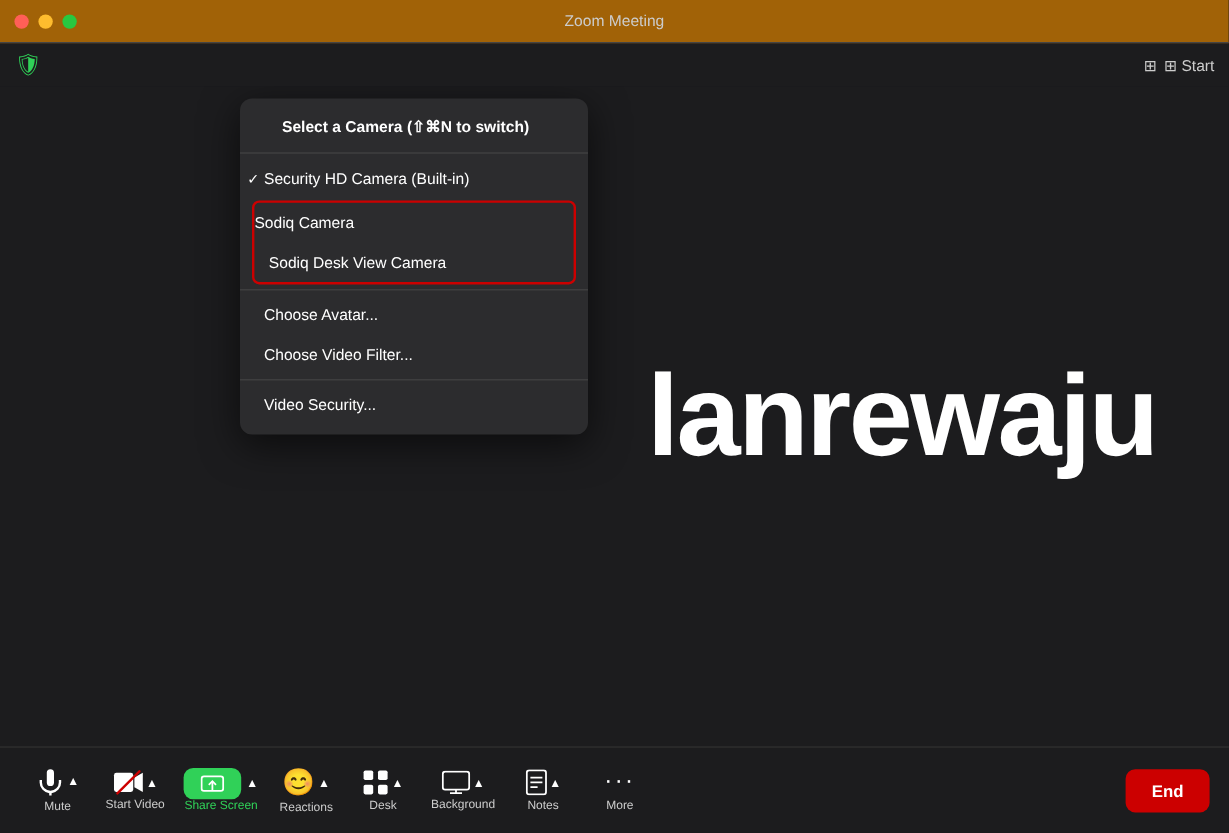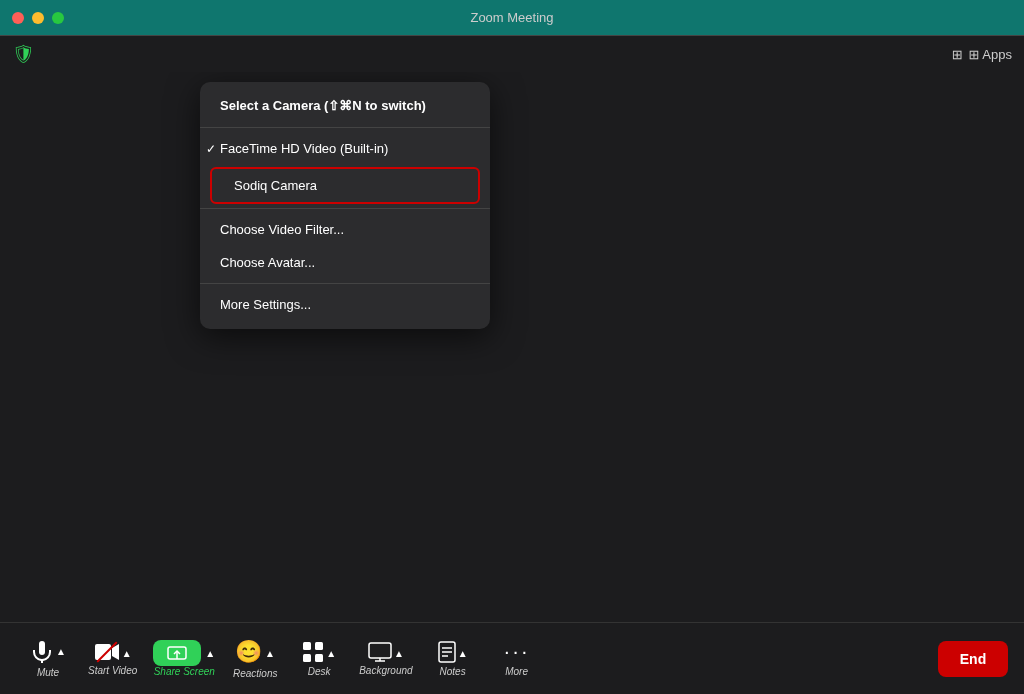--- a/index.html
+++ b/index.html
@@ -7,21 +7,21 @@
       width: 1024px;
       height: 694px;
       overflow: hidden;
       font-family: -apple-system, BlinkMacSystemFont, "Helvetica Neue", Arial, sans-serif;
       background: #1c1c1e;
     }
 
     
     .titlebar {
       height: 36px;
-      background: #0f766e;
+      background: #a16207;
       display: flex;
       align-items: center;
       justify-content: center;
       position: relative;
       border-bottom: 1px solid #444;
     }
     .titlebar-title {
       font-size: 13px;
       color: #ccc;
       font-weight: 500;
@@ -99,20 +99,21 @@
       padding: 8px 0;
       box-shadow: 0 8px 32px rgba(0,0,0,0.6);
       z-index: 100;
     }
 
     .menu-section-title {
       font-size: 13px;
       font-weight: 600;
       color: #fff;
       padding: 8px 20px 10px 20px;
+      margin-left: 15px;
     }
     .menu-divider {
       height: 1px;
       background: #444;
       margin: 4px 0;
     }
     .menu-item {
       display: flex;
       align-items: center;
       padding: 9px 20px;
@@ -163,21 +164,20 @@
       font-size: 22px;
       color: #fff;
       margin-bottom: 3px;
       display: flex;
       align-items: center;
       justify-content: center;
     }
     .toolbar-item-label {
       font-size: 10px;
       color: #ccc;
-      font-style: italic;
     }
     .toolbar-item-label.green {
       color: #30d158;
       text-align: right;
     }
     .toolbar-item-row {
       display: flex;
       align-items: center;
       gap: 2px;
     }
@@ -218,55 +218,59 @@
   </div>
   <span class="titlebar-title">Zoom Meeting</span>
 </div>
 
 <div class="topbar">
   <div class="topbar-left">
     <span class="shield-icon">🛡</span>
   </div>
   <div class="topbar-right">
     <span>⊞</span>
-    <span style="cursor:pointer; color:#ccc; font-size:13px;">⊞ Apps</span>
+    <span style="cursor:pointer; color:#ccc; font-size:13px;">⊞ Start</span>
   </div>
 </div>
 
 <div class="main-content">
 
+  <div class="username-text">lanrewaju</div>
 
   <div class="dropdown-menu">
     <div class="menu-section-title">Select a Camera (⇧⌘N to switch)</div>
     <div class="menu-divider"></div>
 
     <div class="menu-item">
       <span class="checkmark">✓</span>
-      <span>FaceTime HD Video (Built-in)</span>
+      <span>Security HD Camera (Built-in)</span>
     </div>
 
     <div style="border: 2px solid #cc0000; border-radius: 6px; margin: 2px 10px;">
-      <div class="menu-item" style="padding: 9px 22px;">
+      <div class="menu-item" style="padding: 9px 0;">
         <span>Sodiq Camera</span>
       </div>
+      <div class="menu-item" style="padding: 9px 12px;">
+        <span>Sodiq Desk View Camera</span>
+      </div>
     </div>
 
     <div class="menu-divider"></div>
 
+    <div class="menu-item">
+      <span>Choose Avatar...</span>
+    </div>
     <div class="menu-item">
       <span>Choose Video Filter...</span>
     </div>
+
+    <div class="menu-divider"></div>
+
     <div class="menu-item">
-      <span>Choose Avatar...</span>
-    </div>
-
-    <div class="menu-divider"></div>
-
-    <div class="menu-item">
-      <span>More Settings...</span>
+      <span>Video Security...</span>
     </div>
   </div>
 </div>
 
 <div class="toolbar">
   <div class="toolbar-items">
 
     <div class="toolbar-item">
       <div class="toolbar-item-icon">
         <svg width="24" height="24" viewBox="0 0 24 24" fill="white">

